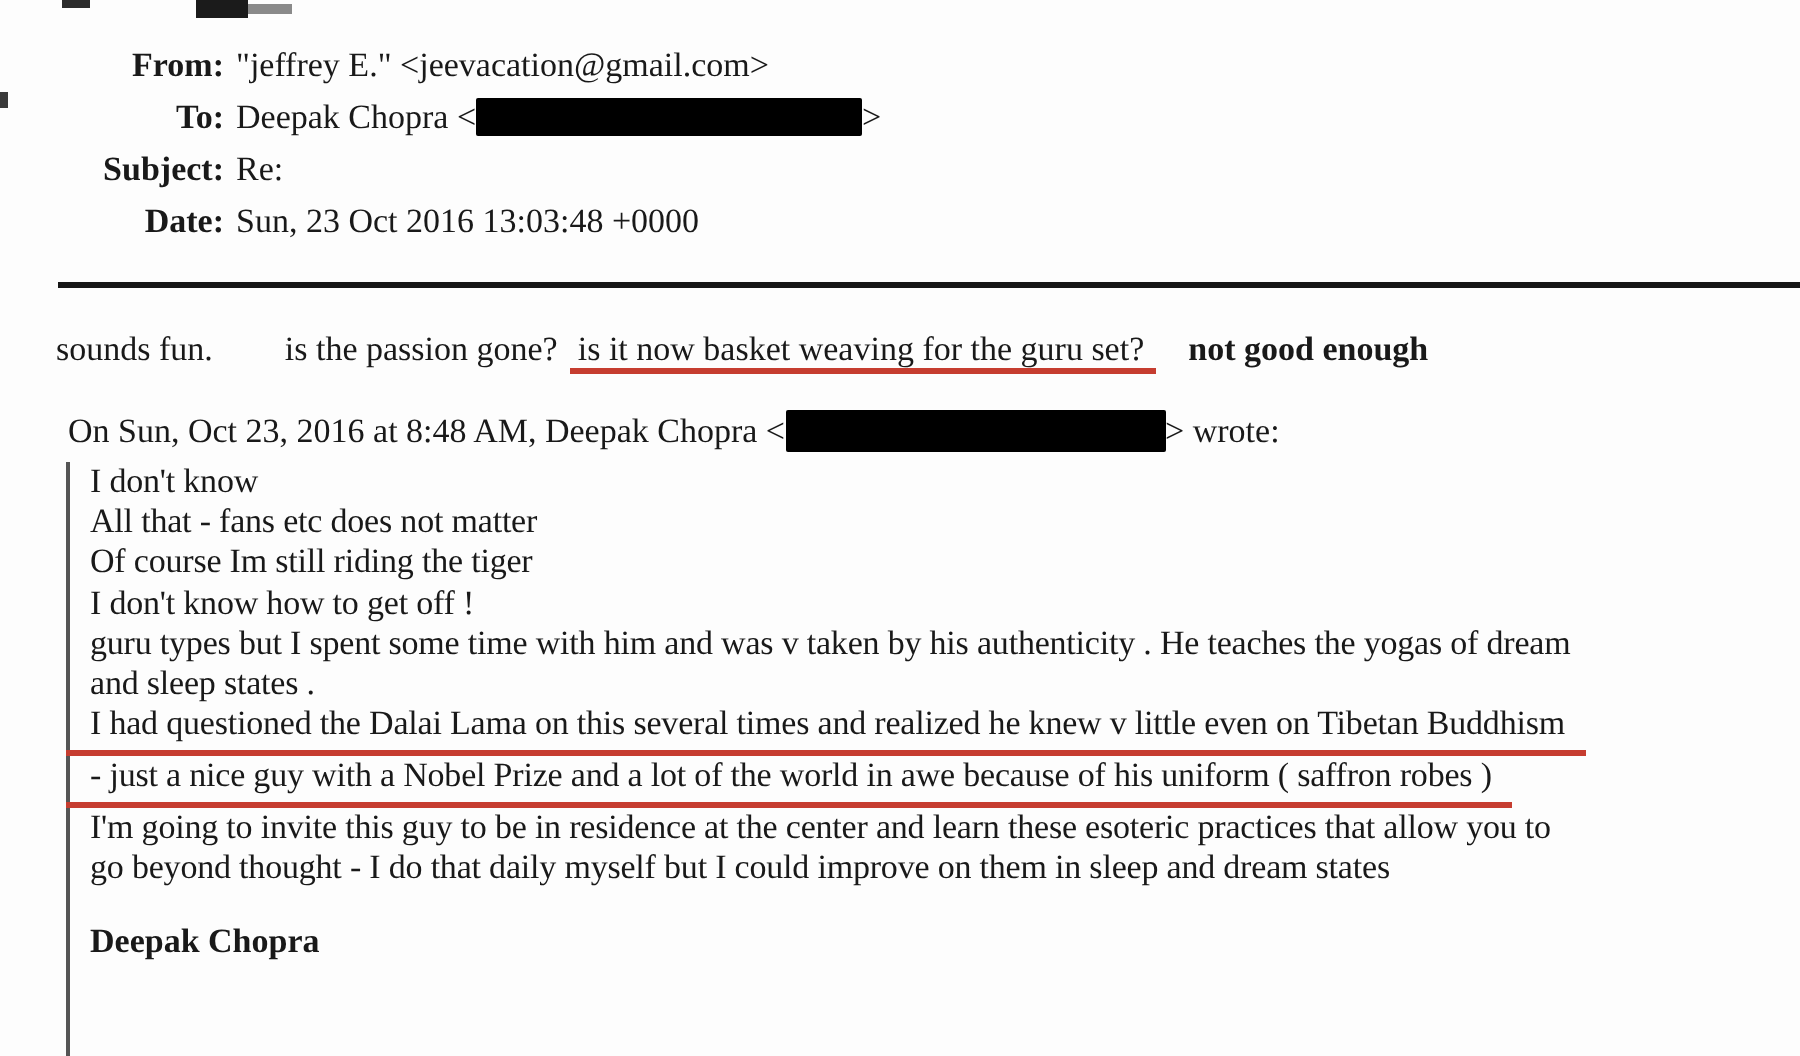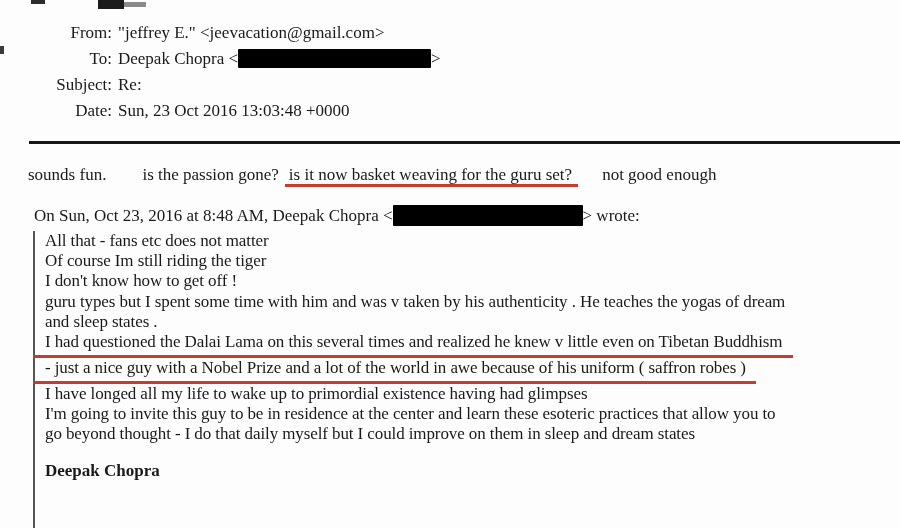--- a/index.html
+++ b/index.html
@@ -20,36 +20,36 @@
   
   .artifact{position:absolute;background:#222;}
   .artifact.a1{left:31px;top:0;width:14px;height:4px;background:#2c2c2c;}
   .artifact.a2{left:98px;top:0;width:26px;height:9px;background:#1b1b1b;}
   .artifact.a3{left:124px;top:2px;width:22px;height:5px;background:#8a8a8a;}
   .artifact.a4{left:0;top:46px;width:4px;height:8px;background:#3a3a3a;}
 
   
   .email-header{position:absolute;left:20px;top:20px;line-height:26px;}
   .hrow{white-space:nowrap;}
-  .hlabel{display:inline-block;width:92px;text-align:right;font-weight:normal;}
+  .hlabel{display:inline-block;width:92px;text-align:right;font-weight:bold;}
   .hvalue{margin-left:6px;}
   .redaction{
     display:inline-block;background:var(--redaction);
     border-radius:1px;vertical-align:-4px;
   }
   .redaction.bar1{width:193px;height:19px;}
   .redaction.bar2{width:190px;height:21px;vertical-align:-5px;}
 
   .divider{position:absolute;left:29px;right:0;top:141px;height:3px;background:var(--divider);}
 
   
   .reply-line{position:absolute;left:28px;top:165px;white-space:nowrap;}
   .reply-line .seg2{margin-left:36px;}
   .reply-line .seg3{margin-left:6px;}
-  .reply-line .seg4{margin-left:24px;}
+  .reply-line .seg4{margin-left:16px;font-weight:bold;}
   .red-underline{
     display:inline-block;line-height:19px;
     border-bottom:3px solid var(--underline-red);
     padding:0 6px 0 4px;margin-left:2px;
   }
 
   
   .attribution{position:absolute;left:34px;top:205px;white-space:nowrap;}
 
   
@@ -95,26 +95,26 @@
 
   <div class="reply-line">
     <span class="seg1">sounds fun.</span><span class="seg2">is the passion gone?</span><span class="seg3 red-underline">is it now basket weaving for the guru set?</span><span class="seg4">not good enough</span>
   </div>
 
   <div class="attribution">
     <span>On Sun, Oct 23, 2016 at 8:48 AM, Deepak Chopra &lt;</span><span class="redaction bar2"></span><span>&gt; wrote:</span>
   </div>
 
   <div class="quoted-block">
+    <div class="q-line"><span>I don't know</span></div>
     <div class="q-line"><span>All that - fans etc does not matter</span></div>
     <div class="q-line"><span>Of course Im still riding the tiger</span></div>
     <div class="q-line"><span>I don't know how to get off !</span></div>
     <div class="q-line"><span>guru types but I spent some time with him and was v taken by his authenticity . He teaches the yogas of dream</span></div>
     <div class="q-line"><span>and sleep states .</span></div>
     <div class="q-line"><span class="redline">I had questioned the Dalai Lama on this several times and realized he knew v little even on Tibetan Buddhism</span></div>
     <div class="q-line"><span class="redline">- just a nice guy with a Nobel Prize and a lot of the world in awe because of his uniform ( saffron robes )</span></div>
-    <div class="q-line"><span>I have longed all my life to wake up to primordial existence having had glimpses</span></div>
     <div class="q-line"><span>I'm going to invite this guy to be in residence at the center and learn these esoteric practices that allow you to</span></div>
     <div class="q-line"><span>go beyond thought - I do that daily myself but I could improve on them in sleep and dream states</span></div>
     <div class="signature">Deepak Chopra</div>
   </div>
 
 </div>
 
 </body></html>

